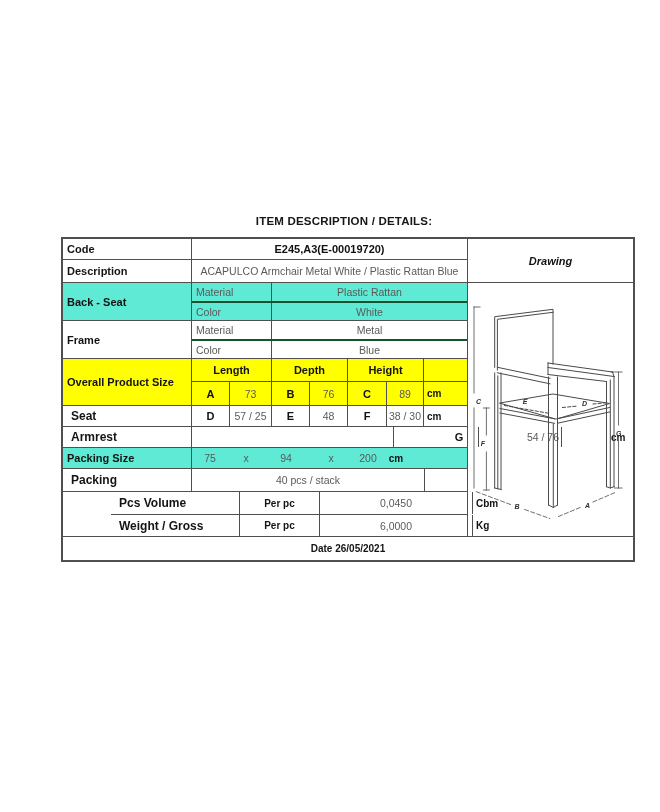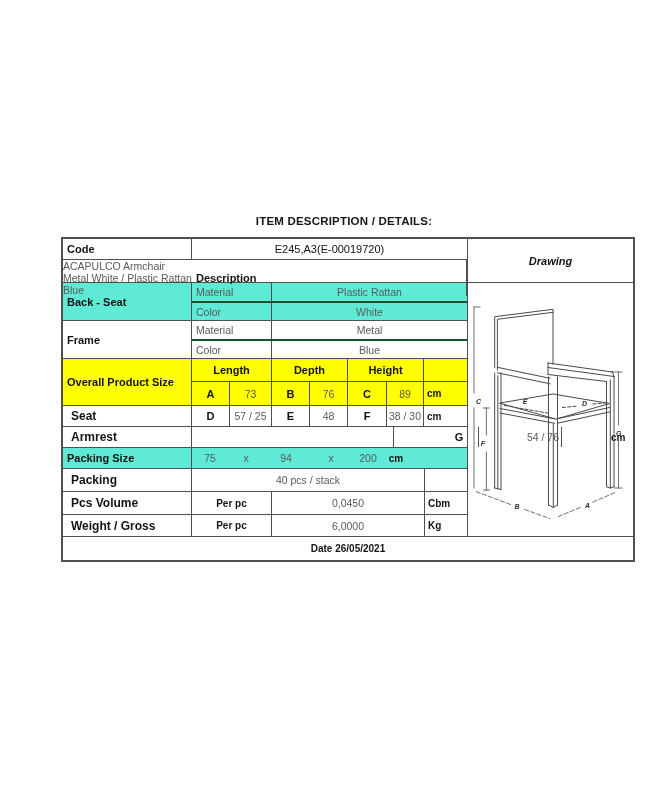--- a/index.html
+++ b/index.html
@@ -19,21 +19,21 @@
   .r:last-child { border-bottom:none; }
 
   .cell { display:flex; align-items:center; box-sizing:border-box; min-width:0; }
   .br { border-right:1px solid #4f4f4f; }
   .ctr { justify-content:center; }
 
   .lbl    { font-weight:bold; font-size:11px; padding-left:4px; color:#141414; }
   .lbl-sm { font-weight:bold; font-size:12px; padding-left:8px; color:#141414; }
   .val    { color:#5a5a5a; font-size:10.5px; }
   .key    { color:#5a5a5a; font-size:10.5px; padding-left:4px; }
-  .boldval{ font-weight:normal; font-size:11px; color:#111; }
+  .boldval{ font-weight:bold; font-size:11px; color:#111; }
   .letter { font-weight:bold; font-size:11px; color:#111; }
   .num    { color:#5a5a5a; font-size:10.5px; }
   .cm     { font-weight:bold; font-size:10px; color:#111; padding-left:3px; }
   .perpc  { font-weight:bold; font-size:10px; color:#141414; }
 
   .gray   { background:#5eead4; }
   .yellow { background:#ffff00; }
 
   .h20{height:20px} .h22{height:22px} .h21{height:21px}
 
@@ -43,21 +43,21 @@
 
   .ysec { grid-template-columns:129px 1fr; }
   .yhdr { display:grid; grid-template-columns:80px 76px 76px 43px; height:22px; border-bottom:1px solid #4f4f4f; }
   .yhdr .cell { font-weight:bold; font-size:11px; color:#141414; }
   .yval { display:grid; grid-template-columns:38px 42px 38px 38px 39px 37px 43px; height:23px; }
 
   .seatrow  { grid-template-columns:129px 38px 42px 38px 38px 39px 37px 43px; }
   .armrow   { grid-template-columns:129px 156px 39px 37px 43px;gap:46px; }
   .packsize { grid-template-columns:129px 1fr; }
   .packrow  { grid-template-columns:129px 233px 42px; }
-  .volrow   { grid-template-columns:129px 80px 153px 42px; }
+  .volrow   { grid-template-columns:129px 80px 153px 42px;margin-left:48px; }
 
   .psvals { position:relative; }
   .psvals span { position:absolute; top:0; height:20px; display:flex; align-items:center; justify-content:center; }
   .ps0{left:0;width:36px} .ps1{left:36px;width:36px} .ps2{left:76px;width:36px}
   .ps3{left:121px;width:36px} .ps4{left:158px;width:36px} .ps5{left:190px;width:28px}
 
   .daterow { grid-column:1 / -1; border-top:1px solid #4f4f4f; height:23px;
              display:flex; align-items:center; justify-content:center;
              font-weight:bold; font-size:10px; color:#141414; }
 
@@ -74,22 +74,22 @@
 <div class="tbl">
 
   <div class="leftpart">
 
     <div class="r h20" style="grid-template-columns:129px 1fr">
       <div class="cell br lbl">Code</div>
       <div class="cell ctr boldval">E245,A3(E-00019720)</div>
     </div>
 
     <div class="r h22" style="grid-template-columns:129px 1fr">
+      <div class="cell br lbl">Description</div>
       <div class="cell ctr val">ACAPULCO Armchair Metal White / Plastic Rattan Blue</div>
-      <div class="cell br lbl">Description</div>
     </div>
 
     <div class="r grp gray" style="height:37px">
       <div class="cell br lbl">Back - Seat</div>
       <div>
         <div class="sub sub1">
           <div class="cell br key">Material</div>
           <div class="cell ctr val">Plastic Rattan</div>
         </div>
         <div class="sub">

